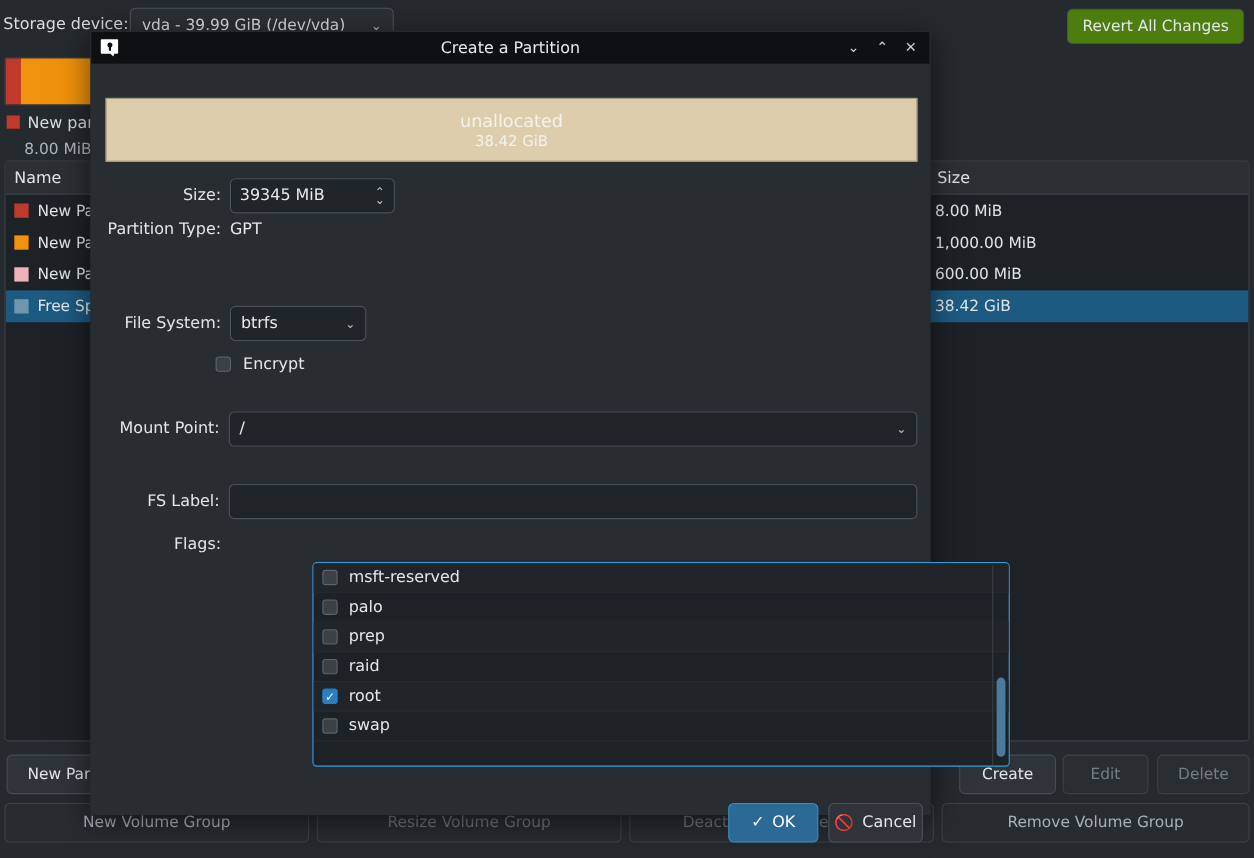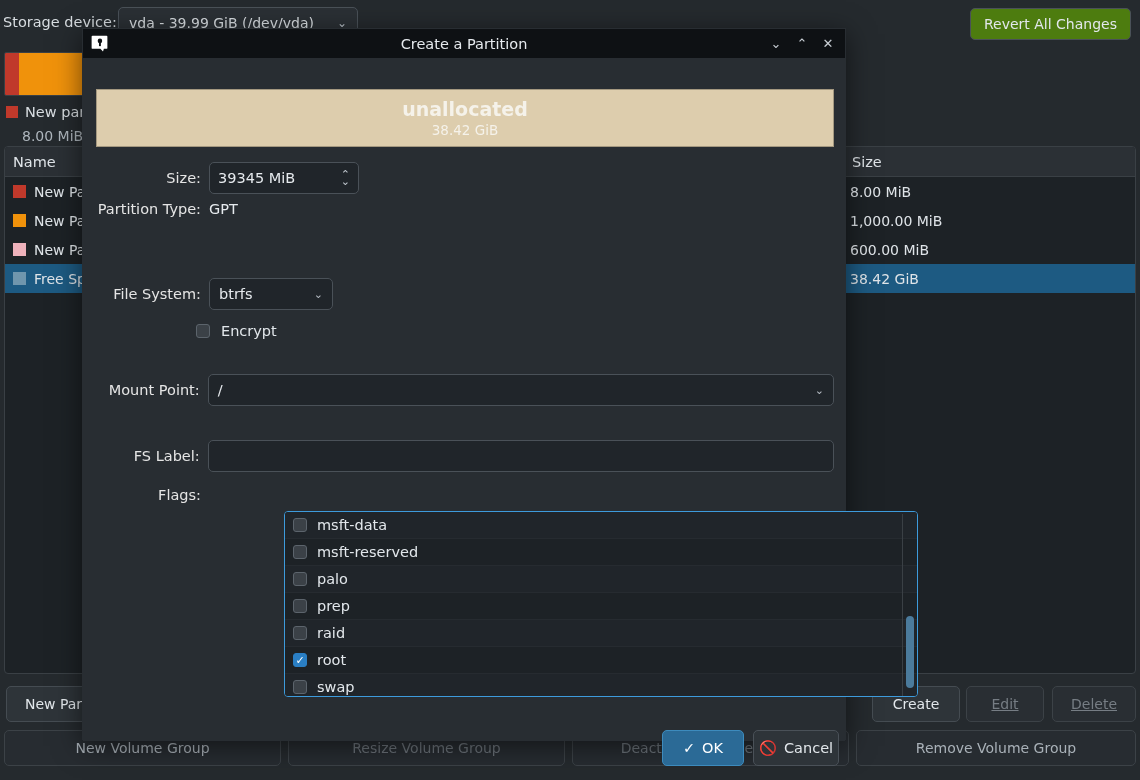--- a/index.html
+++ b/index.html
@@ -88,21 +88,21 @@
   .c-mp    { width: 105px; }
   .c-size  { width: 140px; }
 
   .bottombar1 { position: absolute; left: 0; top: 686px; width: 1140px; height: 36px; }
   .bb-btn {
     position: absolute; top: 0; height: 36px;
     border: 1px solid #454c52; border-radius: 5px;
     background: #2e3439; color: #e2e7eb; font-size: 14px;
     display: flex; align-items: center; justify-content: center;
   }
-  .bb-btn.dim { color: #767d84; border-color: #3c4247; background: #292e33; text-decoration: underline; }
+  .bb-btn.dim { color: #767d84; border-color: #3c4247; background: #292e33; }
   .bottombar2 { position: absolute; left: 0; top: 730px; width: 1140px; height: 36px; }
   .vg-btn {
     position: absolute; top: 0; height: 36px;
     border: 1px solid #3c4247; border-radius: 5px;
     background: #272c31; font-size: 14px;
     display: flex; align-items: center; justify-content: center;
     color: #a9b1b8;
   }
   .vg-btn.dim { color: #6b7279; }
 
@@ -131,21 +131,21 @@
 
   .dlg-body { position: relative; height: 683px; background: #282d32; }
 
   .unalloc {
     position: absolute; left: 13px; top: 31px; width: 738px; height: 58px;
     background: #ddcdad; border: 1px solid #9d9versionless;
     border: 1px solid #a49880;
     display: flex; flex-direction: column; align-items: center; justify-content: center;
     gap: 2px;
   }
-  .unalloc .l1 { font-size: 19px; color: #f5f2ea; font-weight: bold; }
+  .unalloc .l1 { font-size: 16px; color: #f5f2ea; }
   .unalloc .l2 { font-size: 13.5px; color: #f5f2ea; }
 
   .frow { position: absolute; display: flex; align-items: center; }
   .flabel { font-size: 14.5px; color: #e5e5e5; text-align: right; white-space: nowrap; }
 
   .spin {
     width: 150px; height: 32px; border: 1px solid #4a5158; border-radius: 5px;
     background: #20252a; display: flex; align-items: center;
     padding: 0 8px; font-size: 14.5px; color: #e6eaee;
   }
@@ -373,24 +373,20 @@
           <span></span>
         </div>
       </div>
 
       <div class="flabel" style="position:absolute; left:13px; top:429px; width:105px;">Flags:</div>
 
       <div class="flags-box">
         <div id="flags-list">
             <div class="flag-row">
               <span class="cbox"></span>
-              <span>msft-data</span>
-            </div>
-            <div class="flag-row">
-              <span class="cbox"></span>
               <span>msft-reserved</span>
             </div>
             <div class="flag-row">
               <span class="cbox"></span>
               <span>palo</span>
             </div>
             <div class="flag-row">
               <span class="cbox"></span>
               <span>prep</span>
             </div>

